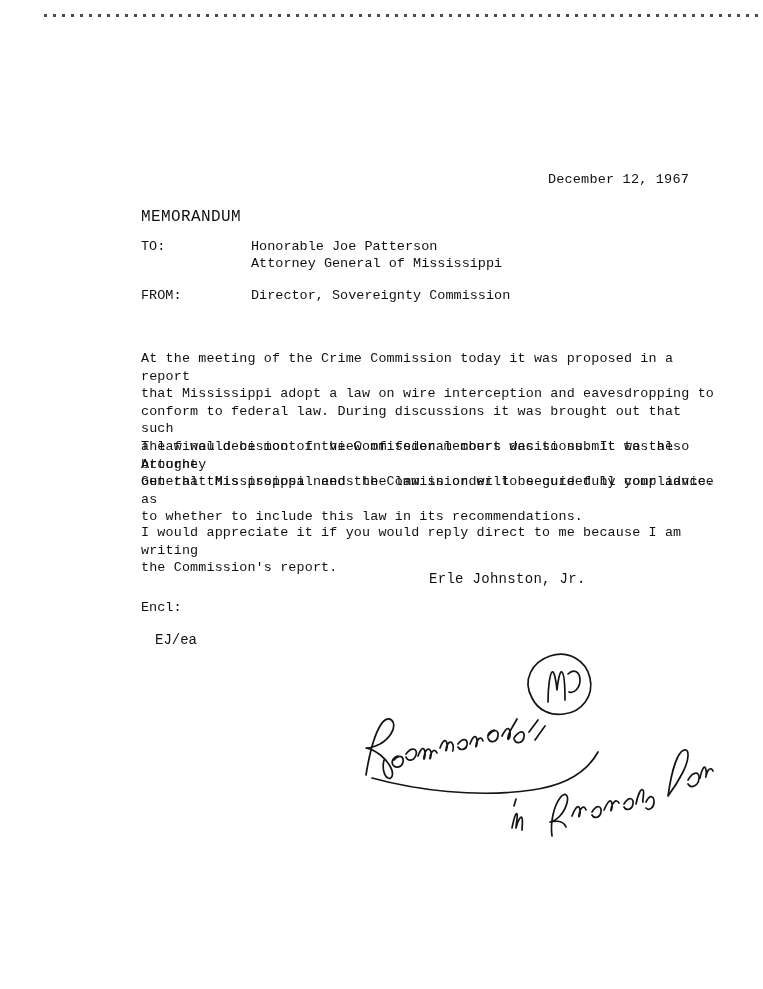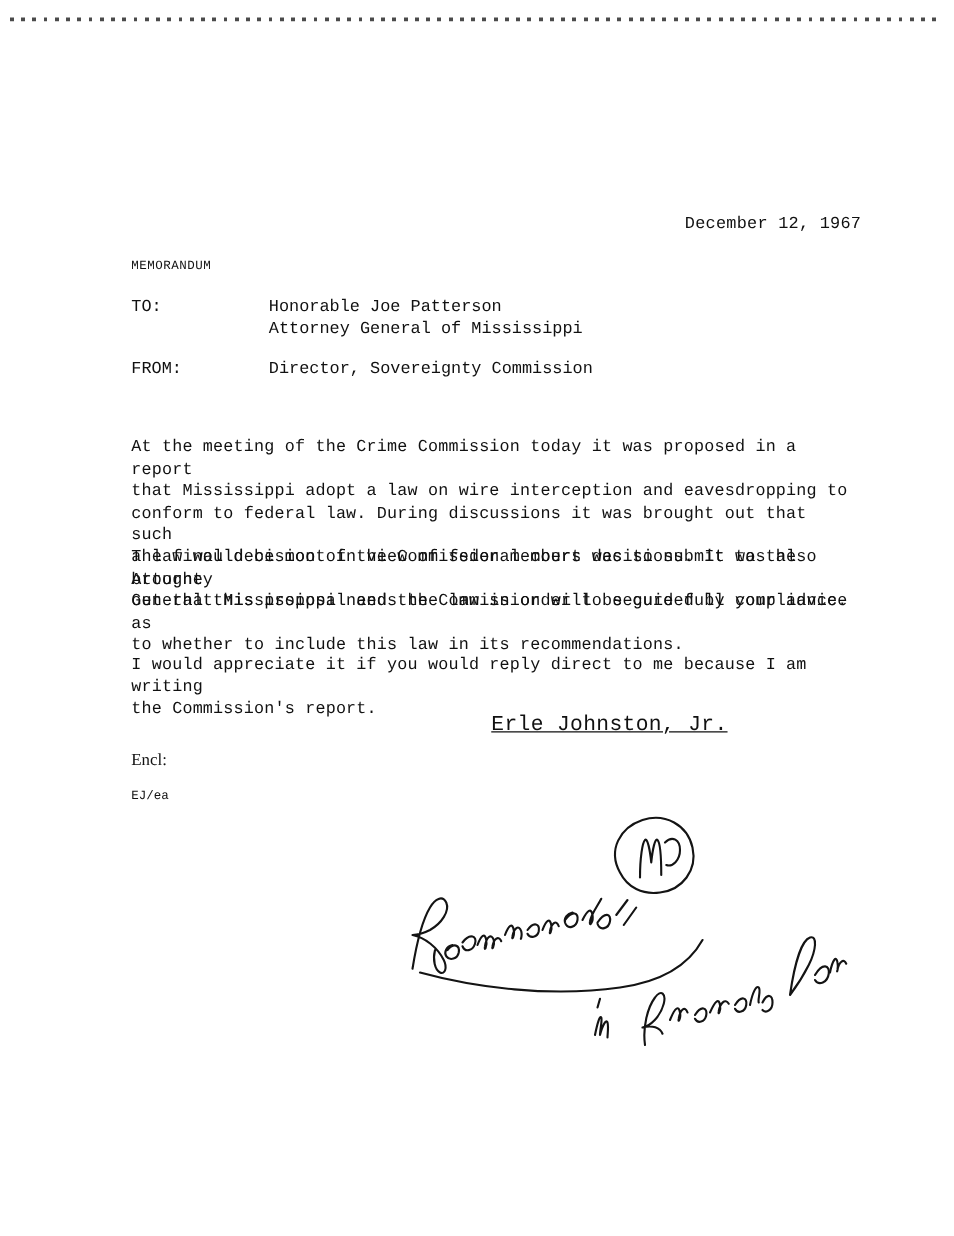--- a/index.html
+++ b/index.html
@@ -27,36 +27,37 @@
       to right,
       #2b2b2b 0px, #2b2b2b 3px,
       rgba(255,255,255,0) 3px, rgba(255,255,255,0) 9px
     );
     opacity: 0.85;
   }
 
   .page {
     position: absolute;
     inset: 0;
+    margin-left: 36px;
   }
 
   .date-line {
     position: absolute;
     top: 172px;
     right: 74px;
     font-size: 13.5px;
     letter-spacing: 0.2px;
     white-space: nowrap;
   }
 
   .memo-heading {
     position: absolute;
     top: 208px;
     left: 105px;
-    font-size: 10px;
+    font-size: 16px;
     letter-spacing: 0.4px;
   }
 
   .field-block {
     position: absolute;
     left: 105px;
     font-size: 13.5px;
     line-height: 17px;
   }
   .field-row {
@@ -86,38 +87,36 @@
     letter-spacing: 0.15px;
   }
   .p1 { top: 350px; }
   .p2 { top: 438px; }
   .p3 { top: 524px; }
 
   .signature-name {
     position: absolute;
     top: 571px;
     left: 393px;
-    font-size: 17px;
+    font-size: 14px;
     letter-spacing: 0.3px;
     white-space: nowrap;
-    text-decoration: underline;
   }
 
   .encl {
     position: absolute;
     top: 600px;
     left: 105px;
     font-size: 13.5px;
-    font-family: Liberation Serif, serif;
   }
   .initials {
     position: absolute;
     top: 632px;
-    left: 105px;
-    font-size: 10px;
+    left: 119px;
+    font-size: 14px;
   }
 
   .handwriting {
     position: absolute;
     top: 640px;
     left: 300px;
     width: 380px;
     height: 230px;
     pointer-events: none;
   }

